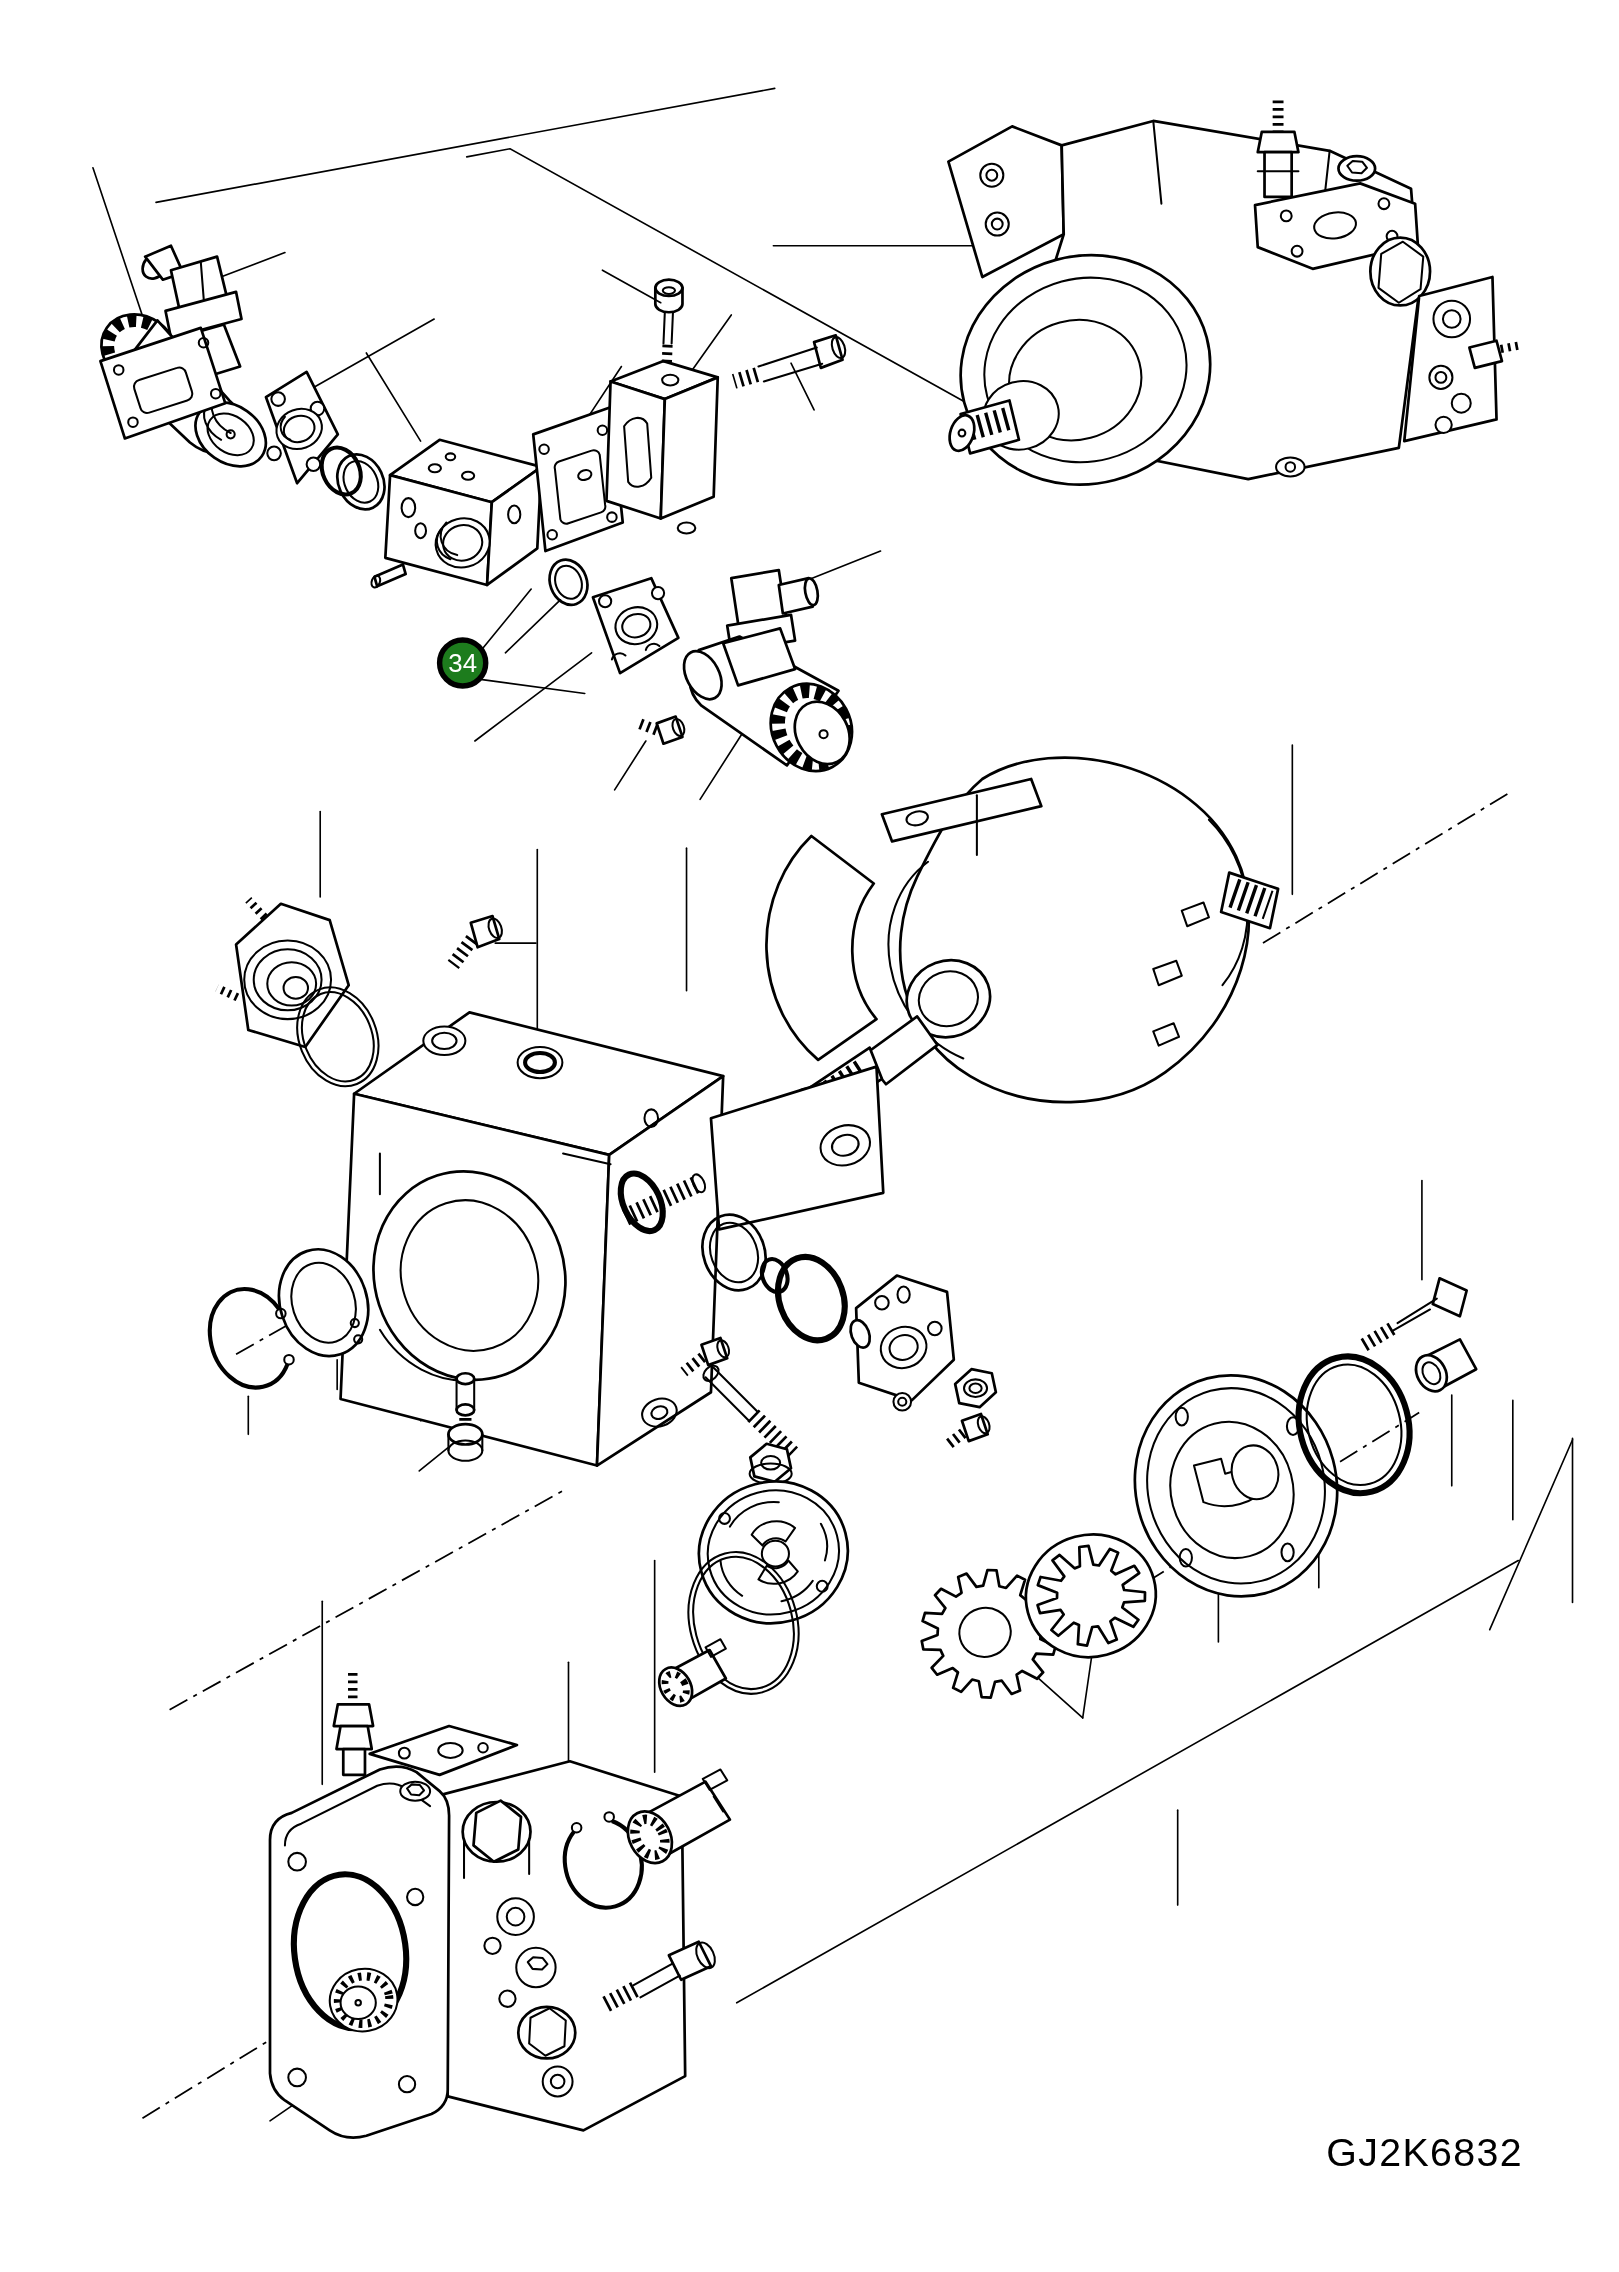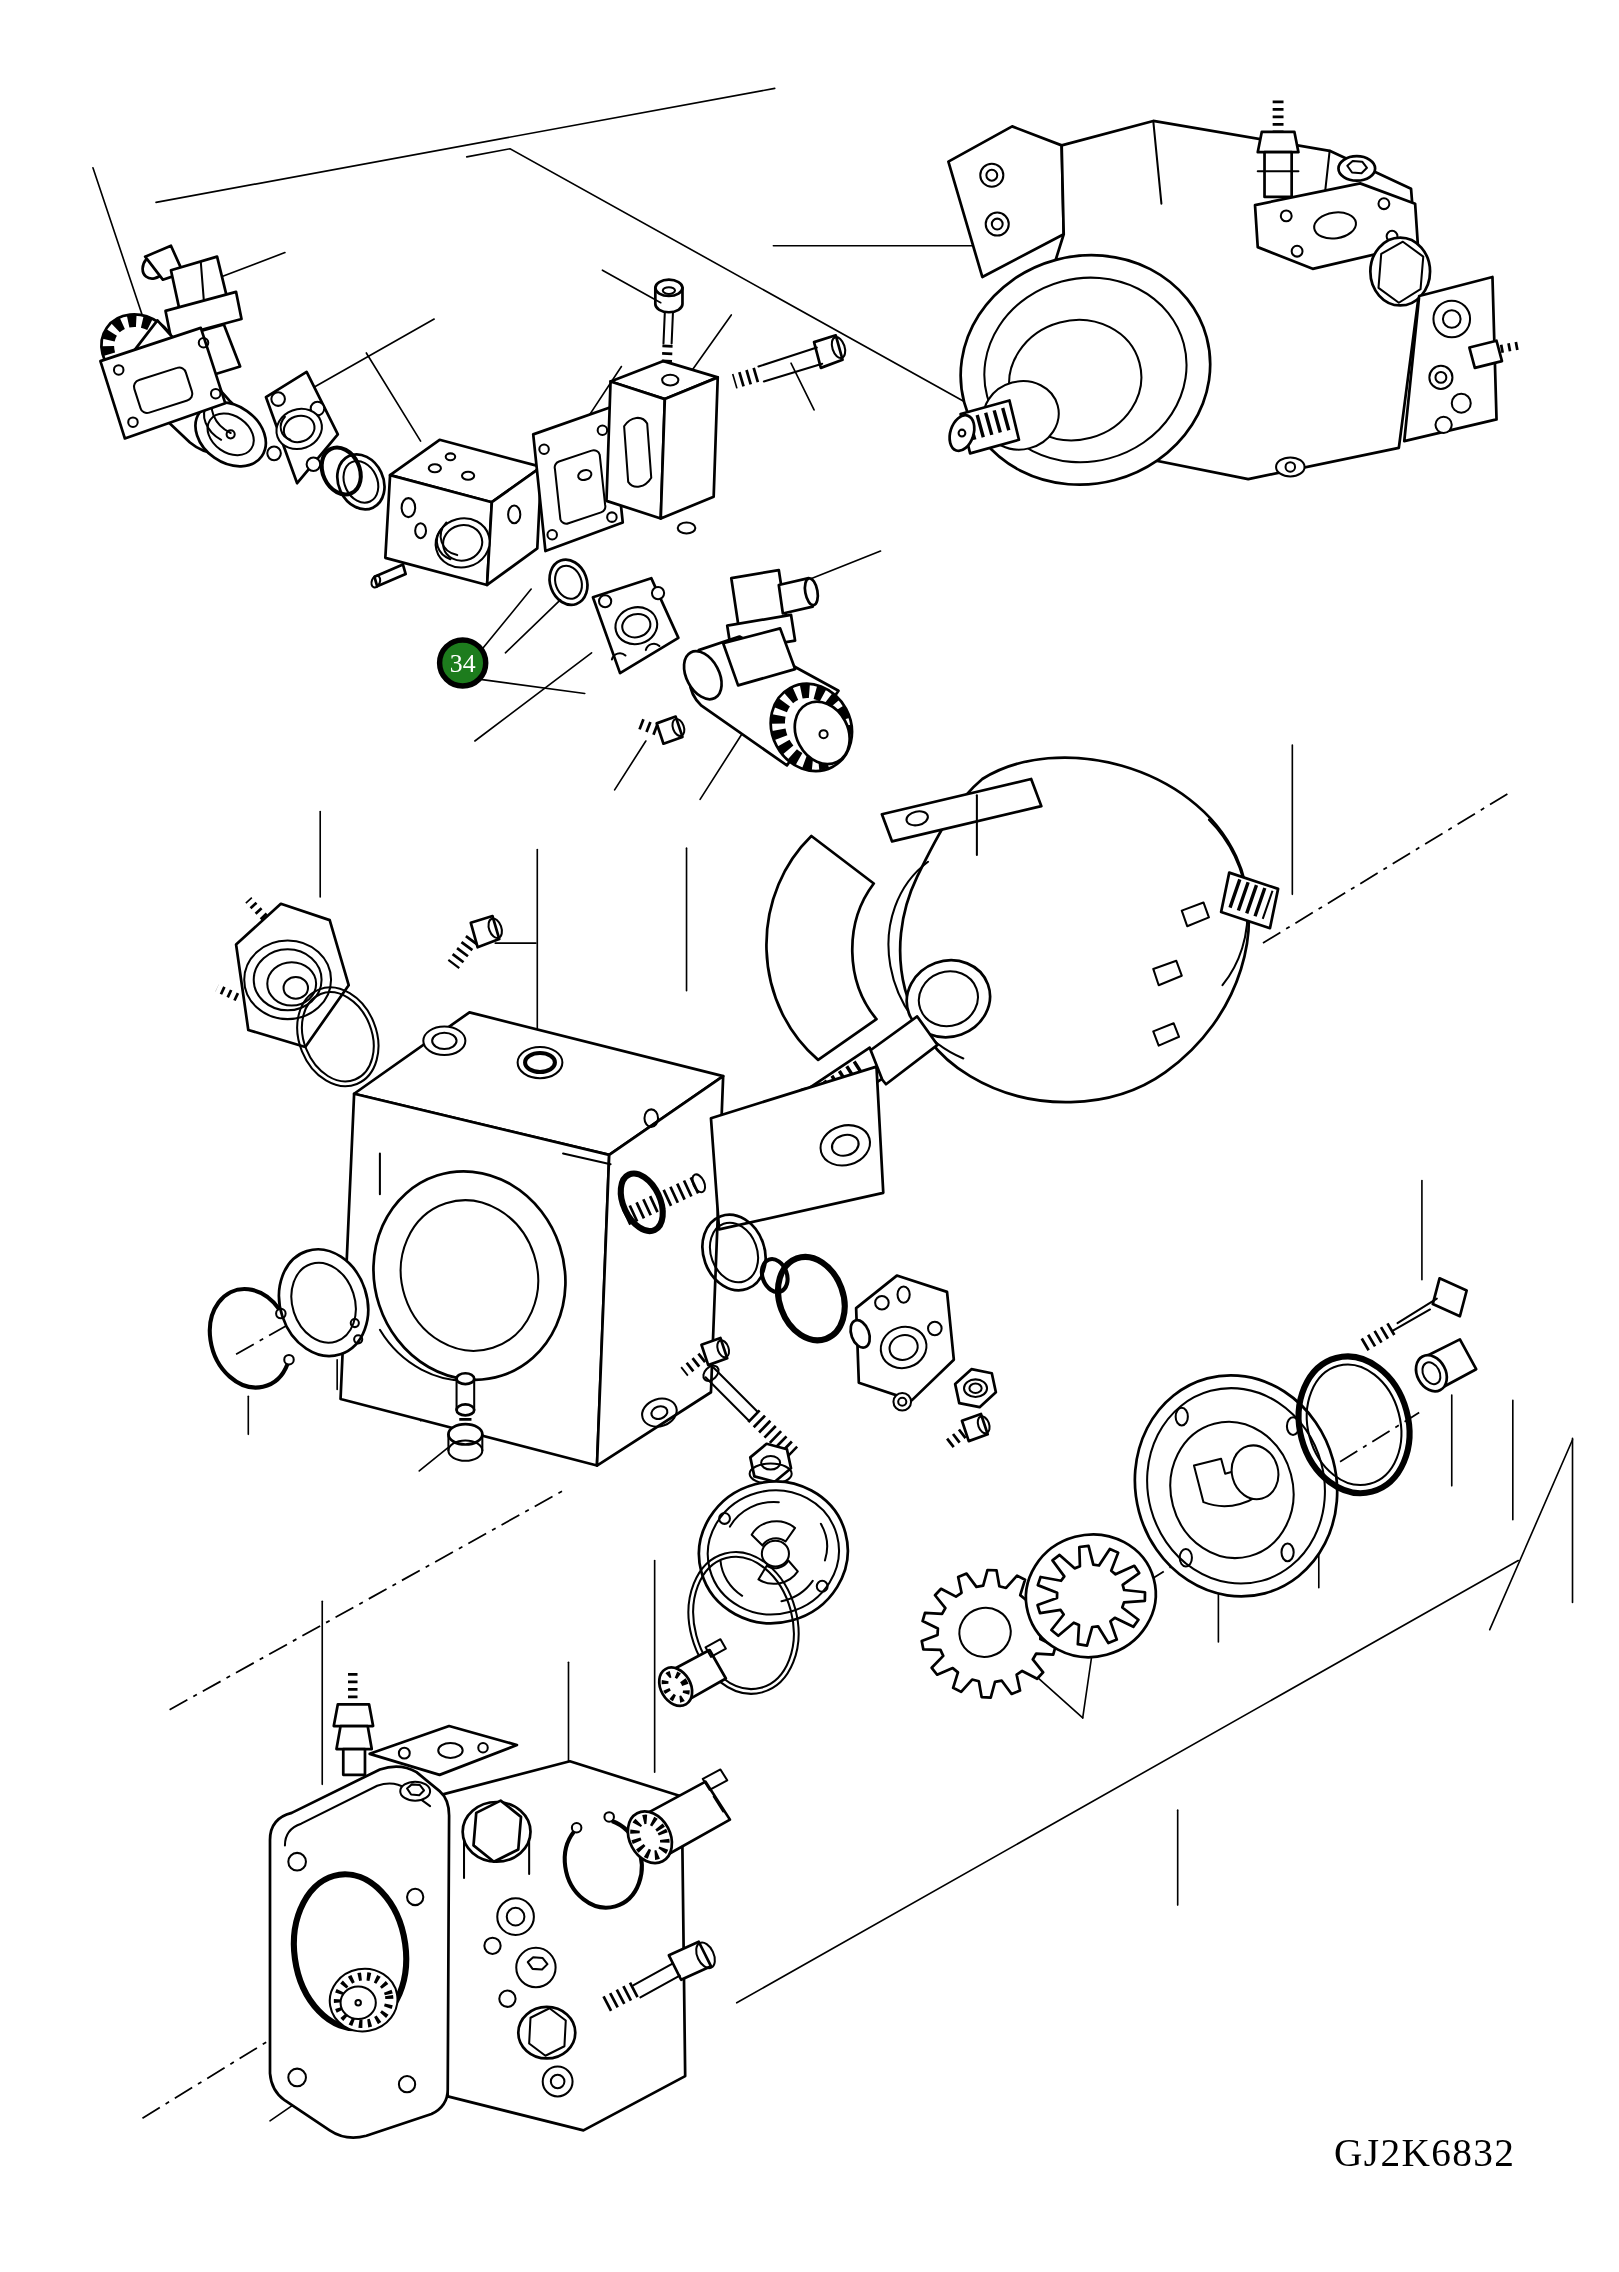--- a/index.html
+++ b/index.html
@@ -1,17 +1,17 @@
 <!DOCTYPE html>
 <html style="font-size:11px"><head>
 <meta charset="utf-8">
 <style>
   html,body{margin:0;padding:0;background:#e8e8e8;}
   .page{position:relative;width:1620px;height:2273px;background:#ffffff;margin:0 auto;
-        font-family:Liberation Serif, serif;overflow:hidden;}
+        font-family:Liberation Sans, sans-serif;overflow:hidden;}
   svg{position:absolute;left:0;top:0;}
   svg *{vector-effect:none;}
   .ln   {fill:none;stroke:#000;stroke-width:4;stroke-linejoin:round;stroke-linecap:round;}
   .lnf  {fill:#fff;stroke:#000;stroke-width:4;stroke-linejoin:round;stroke-linecap:round;}
   .det  {fill:none;stroke:#000;stroke-width:3;stroke-linejoin:round;stroke-linecap:round;}
   .detf {fill:#fff;stroke:#000;stroke-width:3;stroke-linejoin:round;stroke-linecap:round;}
   .thin {fill:none;stroke:#000;stroke-width:2.4;stroke-linecap:round;}
   .oring{fill:none;stroke:#000;stroke-width:9;}
   .oring2{fill:none;stroke:#000;stroke-width:6;}
   .dash {fill:none;stroke:#000;stroke-width:2.6;stroke-dasharray:30 10 6 10;}

